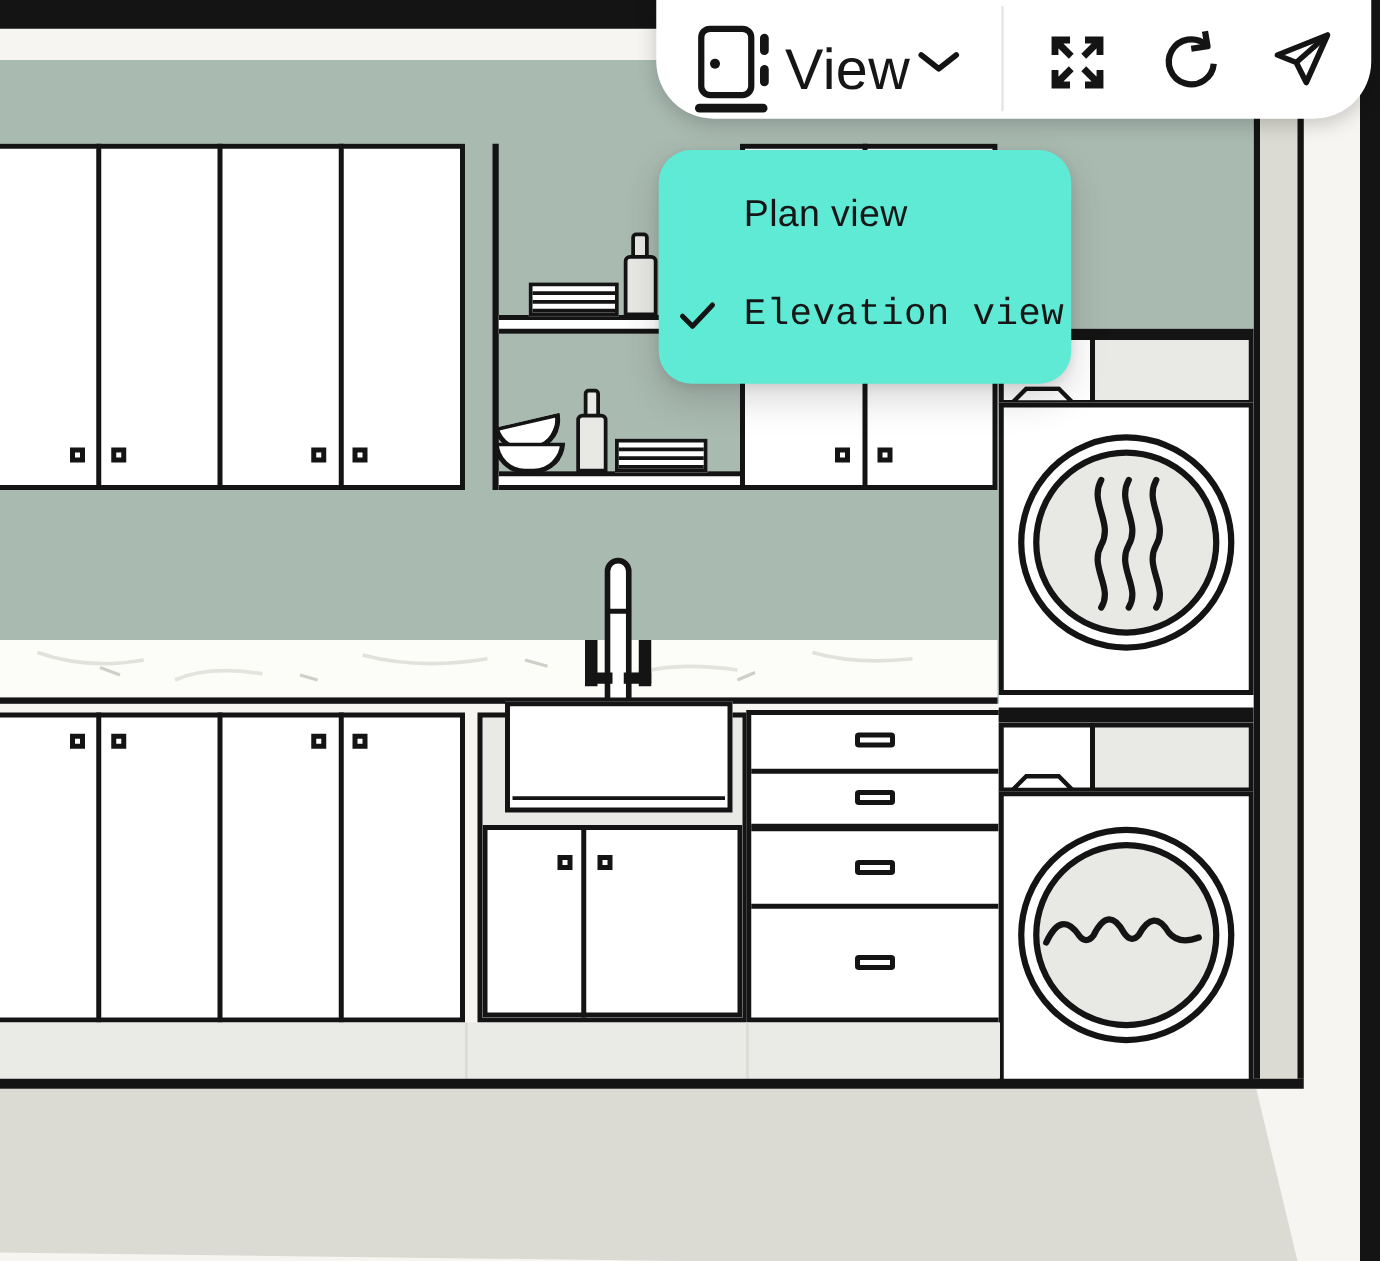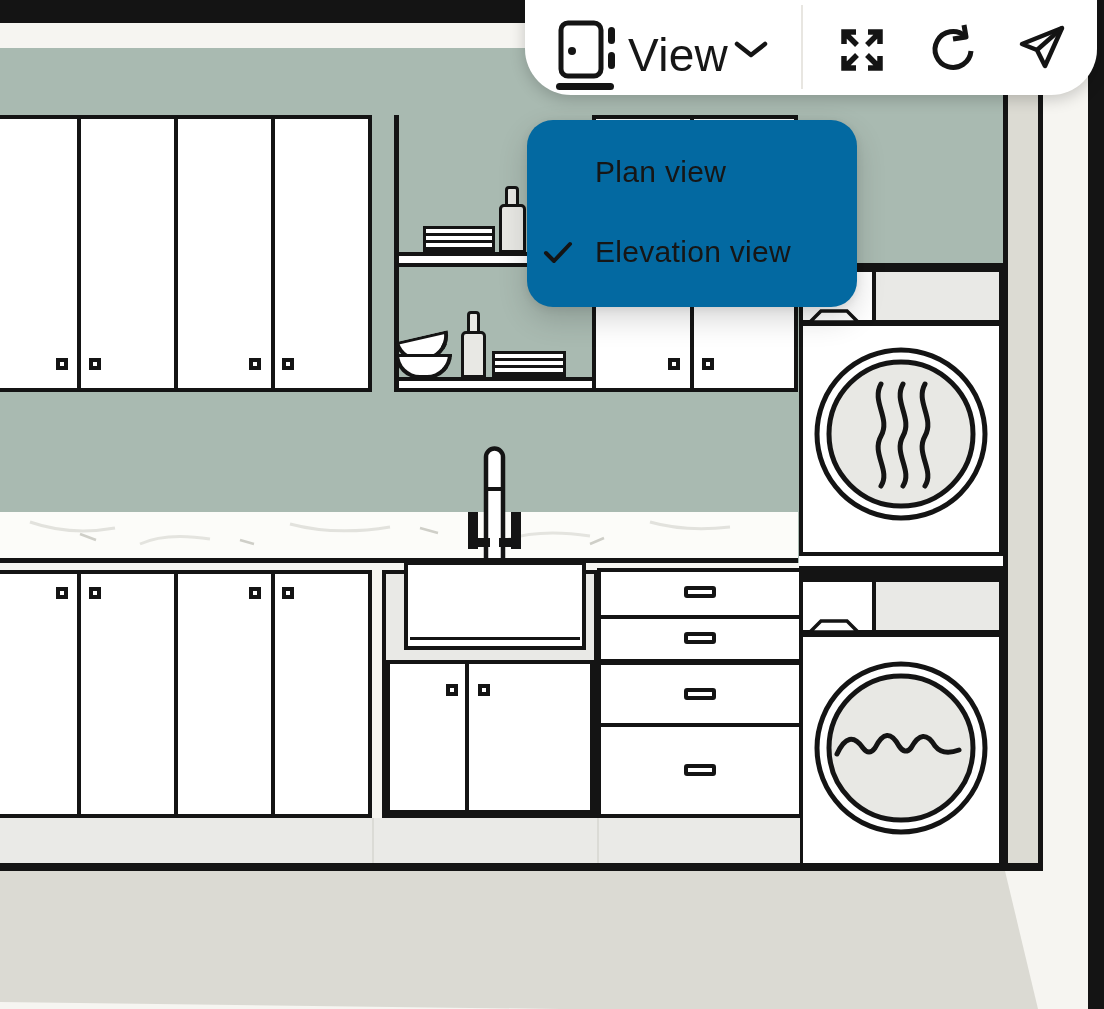--- a/index.html
+++ b/index.html
@@ -12,21 +12,21 @@
   .knob{width:12px;height:12px;border:4px solid var(--line-black,#141414);background:#fff;}
   .dhandle{width:32px;height:12px;border:4px solid var(--line-black,#141414);border-radius:3px;background:#fff;}
   .grayfill{background:var(--appliance-gray,#e9e9e6);border:4px solid var(--line-black,#141414);}
   .bottle{background:var(--drum-gray,#e8e8e4);border:3px solid var(--line-black,#141414);}
   .plates{background:#fff;border:3px solid var(--line-black,#141414);}
   .plates .pline{position:absolute;left:0;right:0;height:3px;background:var(--line-black,#141414);}
   .bowl{background:#fff;border:4px solid var(--line-black,#141414);border-top-width:3px;border-radius:0 0 44px 44px;}
   .shelfboard{background:#fff;border-top:4px solid var(--line-black,#141414);border-bottom:4px solid var(--line-black,#141414);}
   svg{color:var(--line-black,#141414);display:block;}
   .pill{background:#fff;border-radius:46px;box-shadow:0 4px 16px rgba(0,0,0,.20);}
-  .menu{background:#0369a1;border-radius:26px;box-shadow:0 12px 30px rgba(0,0,0,.16),0 2px 8px rgba(0,0,0,.08);}
+  .menu{background:#5eead4;border-radius:26px;box-shadow:0 12px 30px rgba(0,0,0,.16),0 2px 8px rgba(0,0,0,.08);}
   .mlabel{position:absolute;font-size:30px;letter-spacing:.3px;color:#161616;white-space:nowrap;}
   .toolbar-label{position:absolute;font-size:46px;letter-spacing:.3px;color:#161616;}
 </style>
 </head>
 <body>
 
 <div class="screen">
 
   <div class="abs bar" style="left:0;top:0;width:1104px;height:23px;"></div>
   <div class="abs bar" style="left:1088px;top:0;width:16px;height:1009px;"></div>
@@ -201,17 +201,17 @@
   </div>
 
   <div class="abs menu" style="left:527px;top:120px;width:330px;height:187px;">
     <div class="abs" style="left:12px;top:24px;width:306px;height:58px;cursor:pointer;">
       <span class="mlabel" style="left:56px;top:11px;">Plan view</span>
     </div>
     <div class="abs" style="left:12px;top:104px;width:306px;height:58px;cursor:pointer;">
       <svg class="abs" style="left:4px;top:16px;" width="30" height="26" viewBox="0 0 30 26">
         <polyline points="3,13 11,21 27,4" fill="none" stroke="currentColor" stroke-width="4" stroke-linecap="round" stroke-linejoin="round"></polyline>
       </svg>
-      <span class="mlabel" style="left:56px;top:11px;">Elevation view</span>
+      <span class="mlabel" style="left:56px;top:11px;font-family:Liberation Mono, monospace;">Elevation view</span>
     </div>
   </div>
 
 </div>
 
 </body></html>

